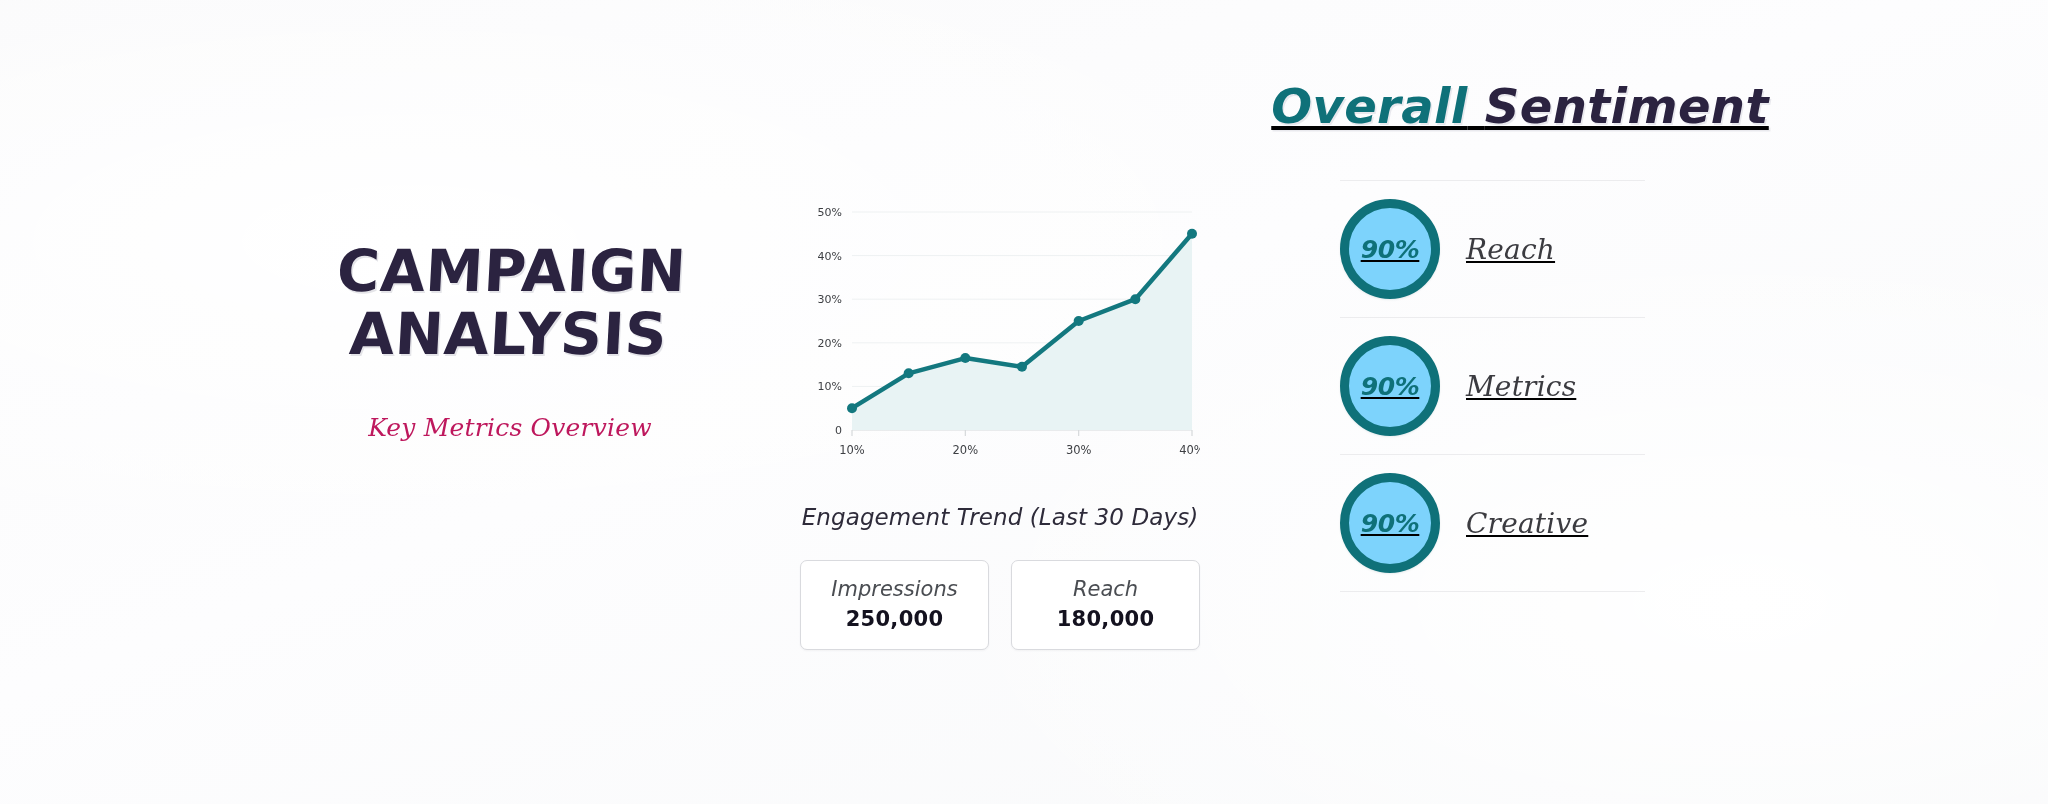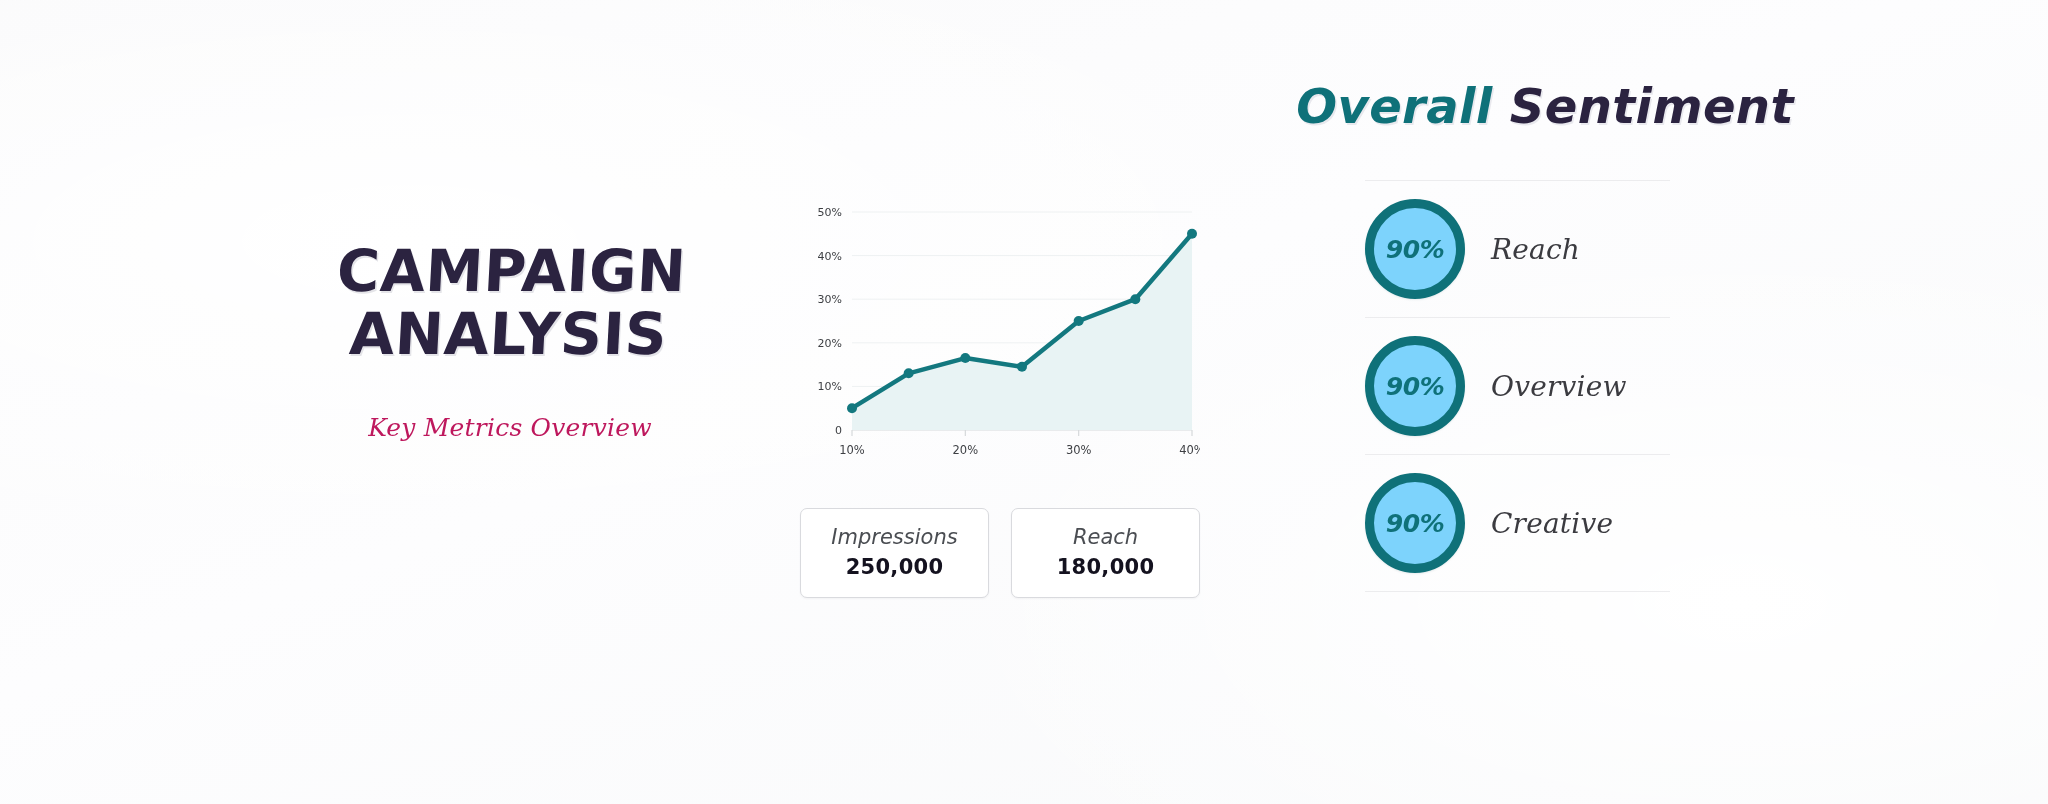--- a/index.html
+++ b/index.html
@@ -113,23 +113,24 @@
     font-family: "DejaVu Sans", sans-serif;
     font-size: 21px;
     font-weight: 700;
     color: #14121f;
     letter-spacing: 0.3px;
   }
 
   
   .sentiment-block {
     position: absolute;
-    left: 1250px;
+    left: 1225px;
     top: 78px;
     width: 590px;
+    text-decoration: underline;
   }
   .sentiment-title {
     font-family: "DejaVu Sans", sans-serif;
     font-size: 48px;
     font-weight: 700;
     font-style: italic;
     letter-spacing: 0.4px;
     text-align: center;
     white-space: nowrap;
     text-shadow: 1.5px 1.5px 0 rgba(165,165,180,0.22);
@@ -232,20 +233,21 @@
             <circle cx="108.66666666666666" cy="175.32" r="5" fill="#13787f"></circle>
             <circle cx="165.33333333333331" cy="160.06" r="5" fill="#13787f"></circle>
             <circle cx="222" cy="168.78" r="5" fill="#13787f"></circle>
             <circle cx="278.66666666666663" cy="123" r="5" fill="#13787f"></circle>
             <circle cx="335.33333333333337" cy="101.20000000000002" r="5" fill="#13787f"></circle>
             <circle cx="392" cy="35.79999999999998" r="5" fill="#13787f"></circle>
           </g>
       </svg>
     </div>
 
+    <div class="chart-caption">Engagement Trend (Last 30 Days)</div>
 
     <div class="metric-row">
       <div class="metric-card">
         <div class="metric-label">Impressions</div>
         <div class="metric-value">250,000</div>
       </div>
       <div class="metric-card">
         <div class="metric-label">Reach</div>
         <div class="metric-value">180,000</div>
       </div>
@@ -263,21 +265,21 @@
         <div class="ring">
           <span class="ring-value">90%</span>
         </div>
         <div class="sentiment-label">Reach</div>
       </div>
 
       <div class="sentiment-item">
         <div class="ring">
           <span class="ring-value">90%</span>
         </div>
-        <div class="sentiment-label">Overview</div>
+        <div class="sentiment-label">Metrics</div>
       </div>
 
       <div class="sentiment-item">
         <div class="ring">
           <span class="ring-value">90%</span>
         </div>
         <div class="sentiment-label">Creative</div>
       </div>
     </div>
   </div>

